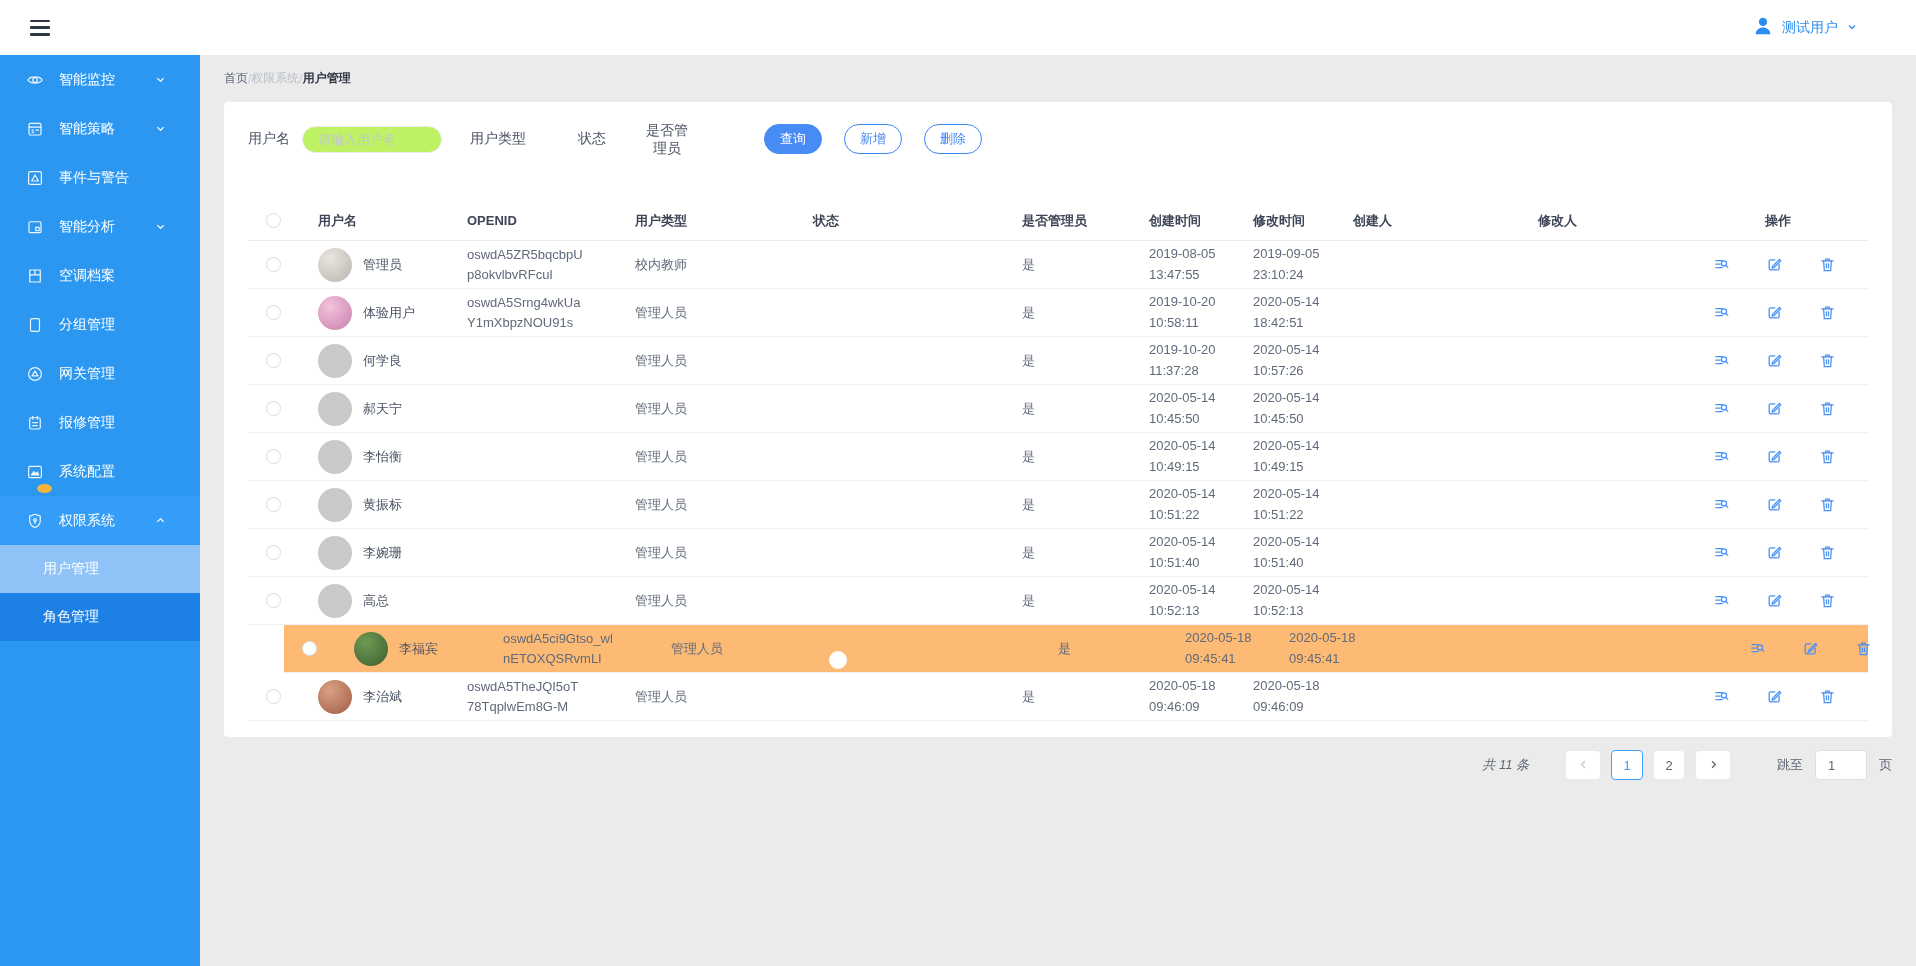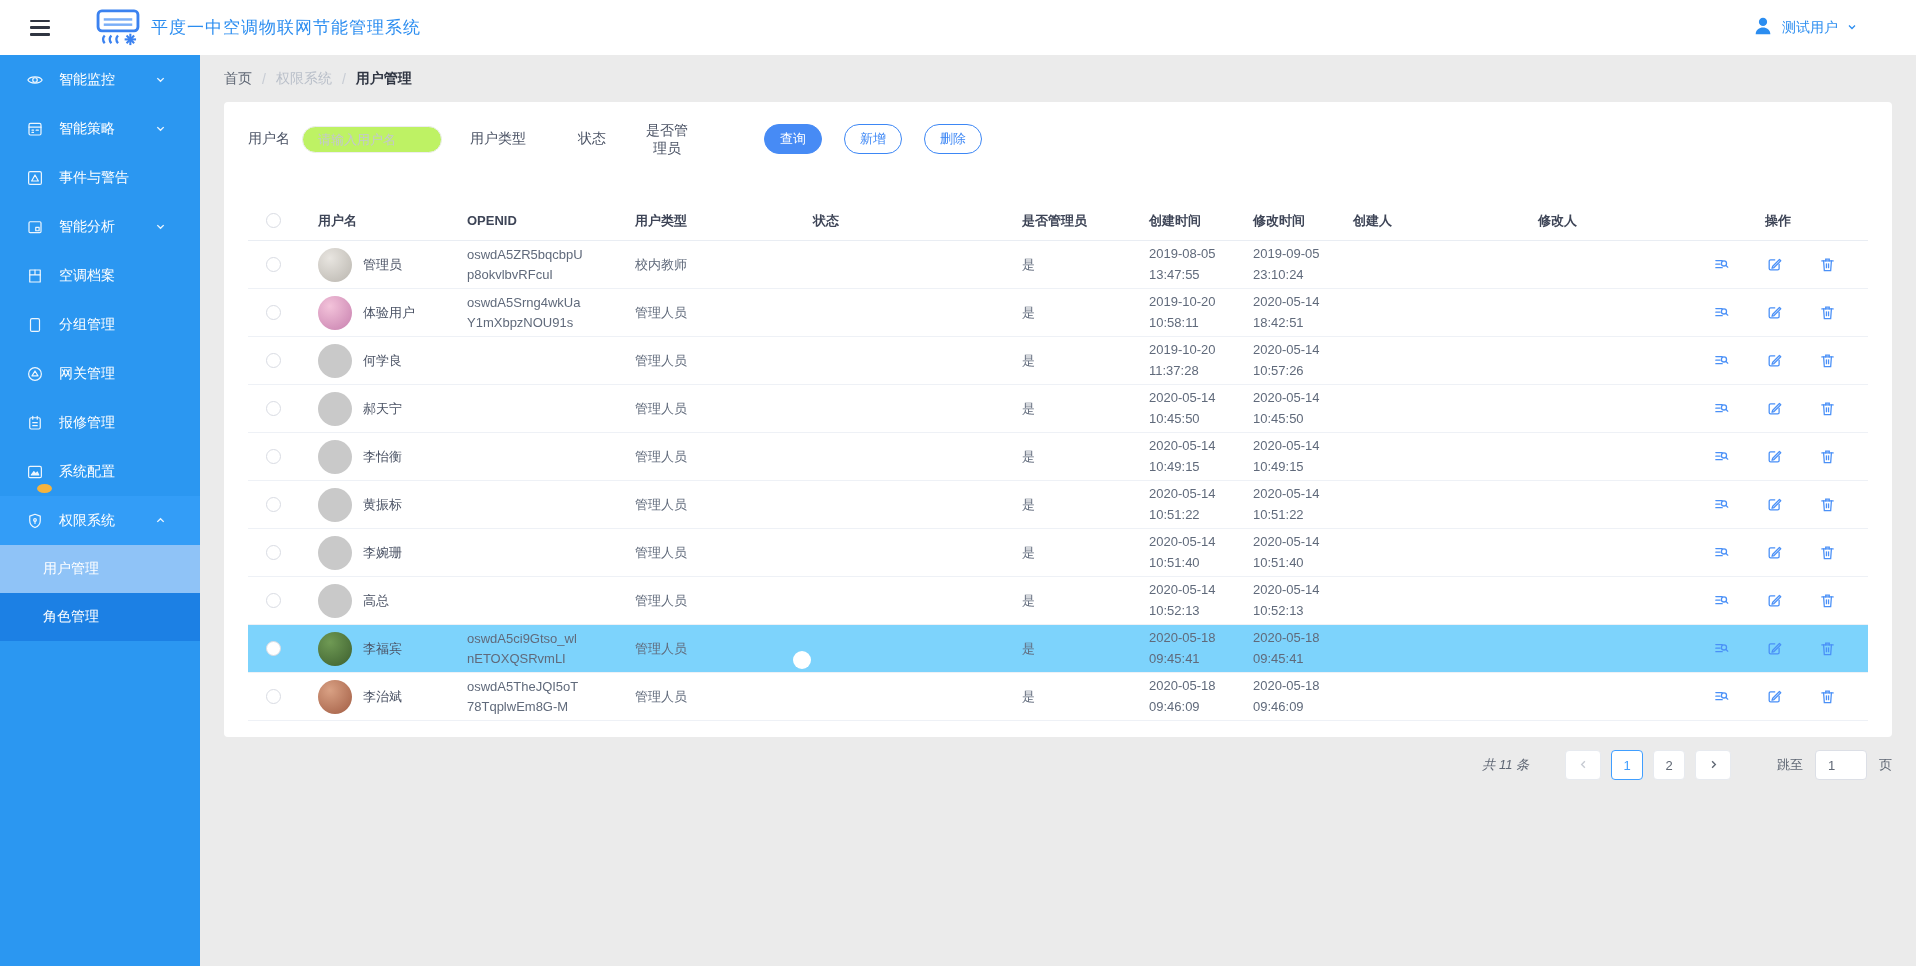--- a/index.html
+++ b/index.html
@@ -27,21 +27,21 @@
   .menu-item .chev { margin-left:auto; margin-right:34px; width:11px; height:11px; opacity:.9; }
   .menu-item .chev svg { width:11px; height:11px; display:block; }
   .menu-item .chev.up svg { transform:rotate(180deg); }
   .menu-item.section-active { background:#339df7; }
   .mi-badge { position:absolute; left:37px; bottom:3px; width:15px; height:9px; border-radius:50%; background:#f6b33d; }
   .sub-item { height:48px; display:flex; align-items:center; padding-left:43px; color:#fff; font-size:14px; background:#1c80e4; cursor:pointer; }
   .sub-item.active { background:#8fc3f7; }
 
   
   .content { flex:1; padding:0 24px; overflow:hidden; }
-  .breadcrumb { height:47px; display:flex; align-items:center; font-size:14px; gap:10px; }
+  .breadcrumb { height:47px; display:flex; align-items:center; font-size:12px; }
   .bc-home { color:#5f6774; cursor:pointer; }
   .bc-sep { color:#c7ccd4; }
   .bc-mid { color:#b9bfc9; }
   .bc-cur { color:#2f3542; font-weight:bold; }
 
   .card { background:#fff; border-radius:4px; padding:20px 24px 16px 24px; min-height:631px; }
 
   
   .filter { display:flex; align-items:center; height:34px; }
   .f-label { font-size:14px; color:#4a5264; }
@@ -51,21 +51,21 @@
   .lbl-status { margin-left:52px; }
   .lbl-admin { margin-left:36px; width:50px; line-height:1.3; text-align:center; }
   .btn { height:30px; border-radius:15px; font-size:13px; padding:0 15px; cursor:pointer; font-family:inherit; }
   .btn-primary { margin-left:72px; background:#478bf5; border:1px solid #478bf5; color:#fff; }
   .btn-outline { margin-left:22px; background:#fff; border:1px solid #3d87f5; color:#3d87f5; }
 
   
   .tr { display:grid; grid-template-columns:50px 150px 165px 175px 197px 164px 104px 100px 185px 170px 160px; align-items:center; }
   .thead { height:40px; margin-top:45px; border-bottom:1px solid #e9edf3; font-size:13px; font-weight:bold; color:#3e4557; }
   .row { height:48px; border-bottom:1px solid #eef1f6; font-size:13px; color:#606a7b; }
-  .row.highlight { background:#7dd3fc; }
+  .row.highlight { background:#fdba74;margin-left:36px; }
   .c1 { display:flex; justify-content:center; }
   .c2 { padding-left:20px; display:flex; align-items:center; }
   .c3 { padding-left:19px; padding-right:30px; word-break:break-all; line-height:1.5; }
   .c4 { padding-left:22px; }
   .c5 { padding-left:25px; }
   .c6 { padding-left:37px; }
   .c11 { padding-left:5px; display:flex; align-items:center; gap:36px; }
   .thead .c11 { padding-left:57px; display:block; }
   .radio { width:15px; height:15px; border-radius:50%; border:1px solid #d9dce3; background:#fff; cursor:pointer; }
   .avatar { width:34px; height:34px; border-radius:50%; flex:0 0 34px; margin-right:11px; }
@@ -93,39 +93,20 @@
 <body>
 
 <div class="app">
 
   <div class="topbar">
     <div class="hamburger">
       <span></span>
         <span></span>
         <span></span>
     </div>
-    <div class="brand">
-      <span>
-        <svg width="46" height="38" viewBox="0 0 48 40" fill="none">
-          <rect x="3" y="2" width="42" height="21" rx="4" stroke="#3b82f0" stroke-width="3"></rect>
-          <line x1="9" y1="11" x2="39" y2="11" stroke="#7aaef7" stroke-width="2.6"></line>
-          <line x1="9" y1="16.5" x2="39" y2="16.5" stroke="#7aaef7" stroke-width="2.6"></line>
-          <path d="M10 28 q-3.5 4 0 8" stroke="#3b82f0" stroke-width="2.4" fill="none"></path>
-          <path d="M17 28 q-3.5 4 0 8" stroke="#3b82f0" stroke-width="2.4" fill="none"></path>
-          <path d="M24 28 q-3.5 4 0 8" stroke="#3b82f0" stroke-width="2.4" fill="none"></path>
-          <g stroke="#3b82f0" stroke-width="2.2">
-            <line x1="37" y1="26" x2="37" y2="38"></line>
-            <line x1="31" y1="32" x2="43" y2="32"></line>
-            <line x1="33" y1="28" x2="41" y2="36"></line>
-            <line x1="41" y1="28" x2="33" y2="36"></line>
-          </g>
-        </svg>
-      </span>
-      <span class="brand-title">平度一中空调物联网节能管理系统</span>
-    </div>
     <div class="topbar-right">
       <span>
         <svg width="22" height="22" viewBox="0 0 24 24" fill="#2b8df0">
           <circle cx="12" cy="7.5" r="4.5"></circle>
           <path d="M4 21c0-5 4-7.5 8-7.5s8 2.5 8 7.5z"></path>
         </svg>
       </span>
       <span class="uname">测试用户</span>
       <span>
         <svg width="12" height="12" viewBox="0 0 24 24" fill="none" stroke="#2b8df0" stroke-width="2.5">

